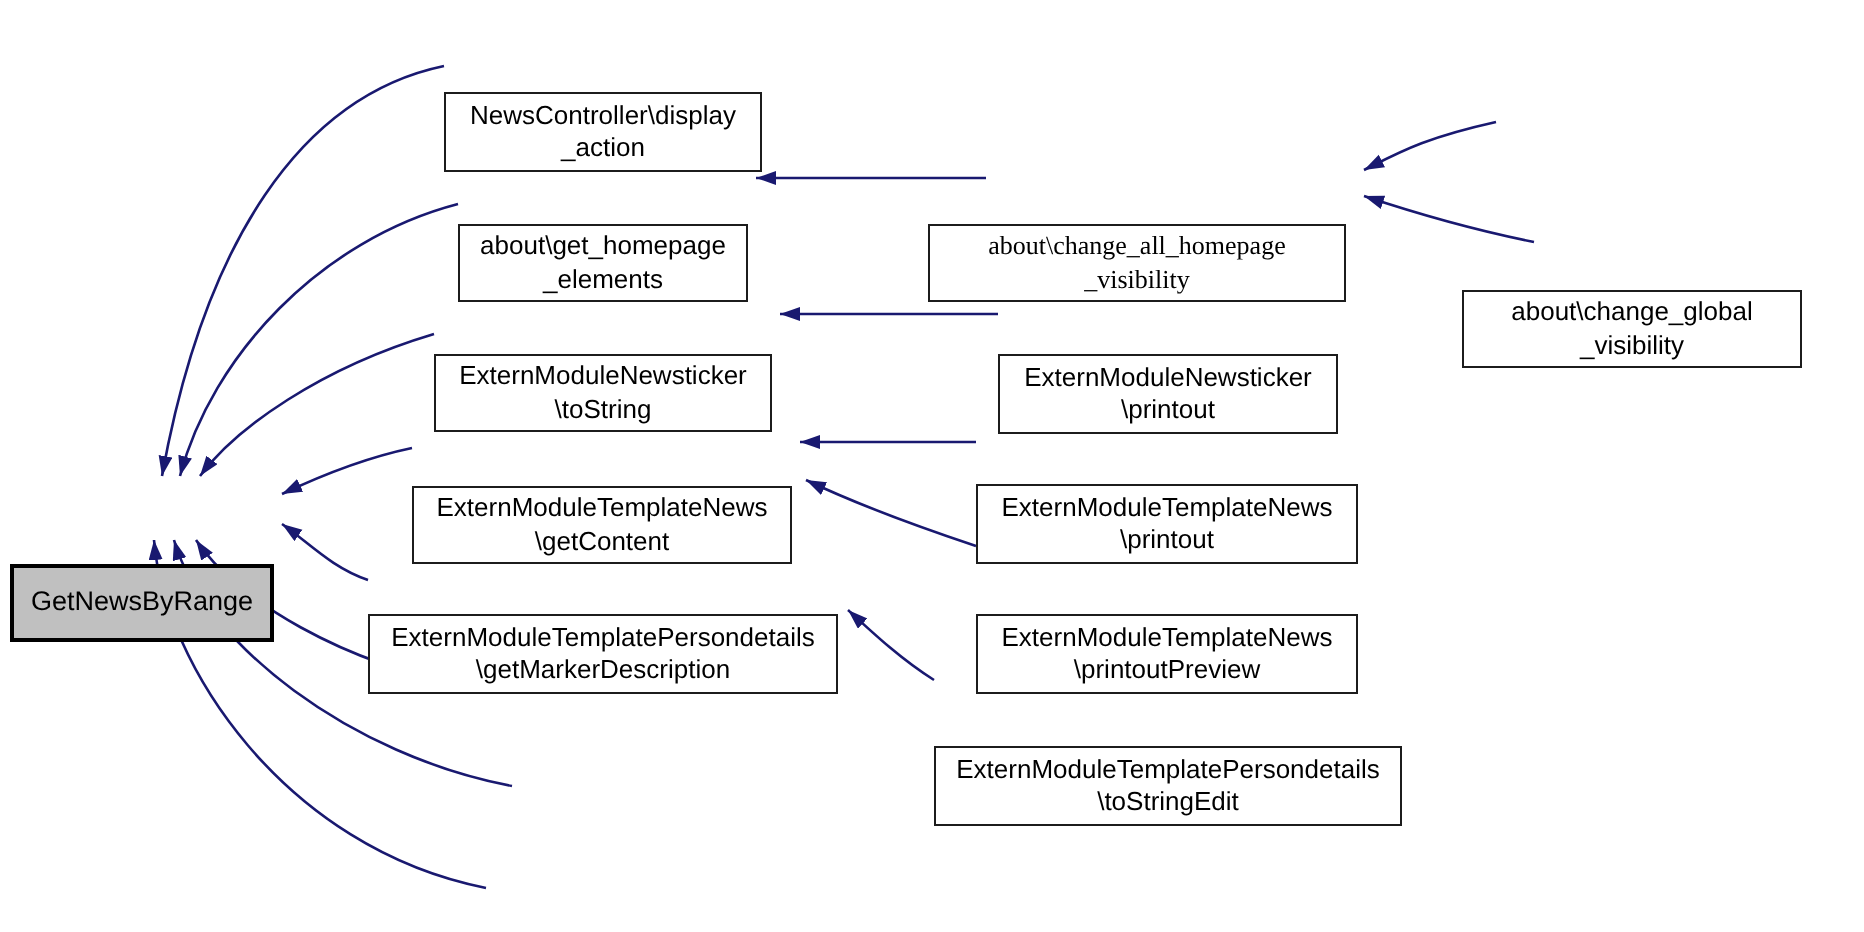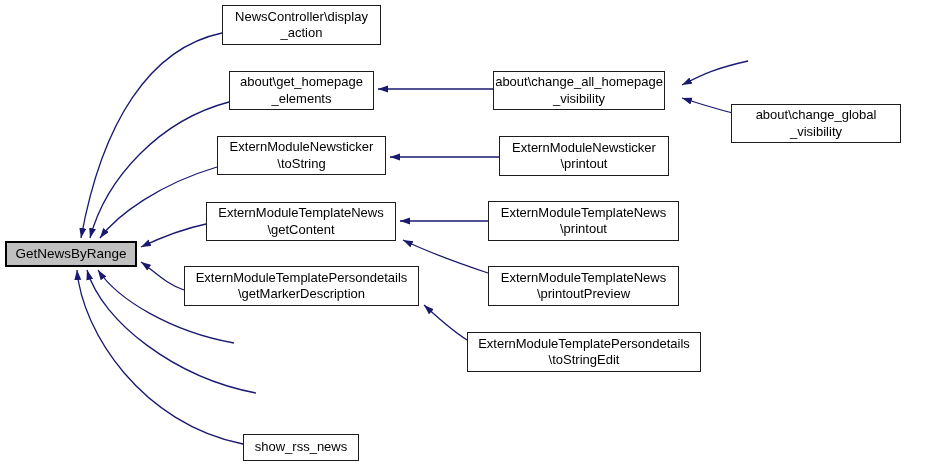--- a/index.html
+++ b/index.html
@@ -18,20 +18,21 @@
     background:#ffffff;
     color:#000000;
     display:flex;
     align-items:center;
     justify-content:center;
     text-align:center;
     font-size:13px;
     line-height:1.25;
     white-space:pre-line;
     padding:1px 3px;
+    margin-top:41px;
   }
   .node.main{
     background:#c0c0c0;
     border:2px solid #000000;
     font-size:13.5px;
   }
 </style>
 </head>
 <body>
 
@@ -55,42 +56,42 @@
       <path d="M493,89 L378,89" marker-end="url(#arrow)"></path>
       <path d="M748,61 C712,69 700,76 682,85" marker-end="url(#arrow)"></path>
       <path d="M767,121 C732,114 706,106 682,98" marker-end="url(#arrow)"></path>
       <path d="M499,157 L390,157" marker-end="url(#arrow)"></path>
       <path d="M488,221 L400,221" marker-end="url(#arrow)"></path>
       <path d="M488,273 C455,262 426,251 403,240" marker-end="url(#arrow)"></path>
       <path d="M467,340 C451,330 437,317 424,305" marker-end="url(#arrow)"></path>
     </g>
   </svg>
 
-  <div class="node main" style="left:5px;top:241px;width:132px;height:26px;">GetNewsByRange</div>
+  <div class="node main" style="left:5px;top:241px;width:132px;height:39px;">GetNewsByRange</div>
 
   <div class="node" style="left:222px;top:5px;width:159px;height:40px;">NewsController\display
 _action</div>
 
   <div class="node" style="left:229px;top:71px;width:145px;height:39px;">about\get_homepage
 _elements</div>
 
   <div class="node" style="left:217px;top:136px;width:169px;height:39px;">ExternModuleNewsticker
 \toString</div>
 
   <div class="node" style="left:206px;top:202px;width:190px;height:39px;">ExternModuleTemplateNews
 \getContent</div>
 
   <div class="node" style="left:184px;top:266px;width:235px;height:40px;">ExternModuleTemplatePersondetails
 \getMarkerDescription</div>
 
 
 
   <div class="node" style="left:243px;top:434px;width:116px;height:27px;">show_rss_news</div>
 
-  <div class="node" style="left:493px;top:71px;width:172px;height:39px;">about\change_all_homepage
+  <div class="node" style="left:464px;top:71px;width:209px;height:39px;font-family:Liberation Serif, serif;">about\change_all_homepage
 _visibility</div>
 
   <div class="node" style="left:499px;top:136px;width:170px;height:40px;">ExternModuleNewsticker
 \printout</div>
 
   <div class="node" style="left:488px;top:201px;width:191px;height:40px;">ExternModuleTemplateNews
 \printout</div>
 
   <div class="node" style="left:488px;top:266px;width:191px;height:40px;">ExternModuleTemplateNews
 \printoutPreview</div>

